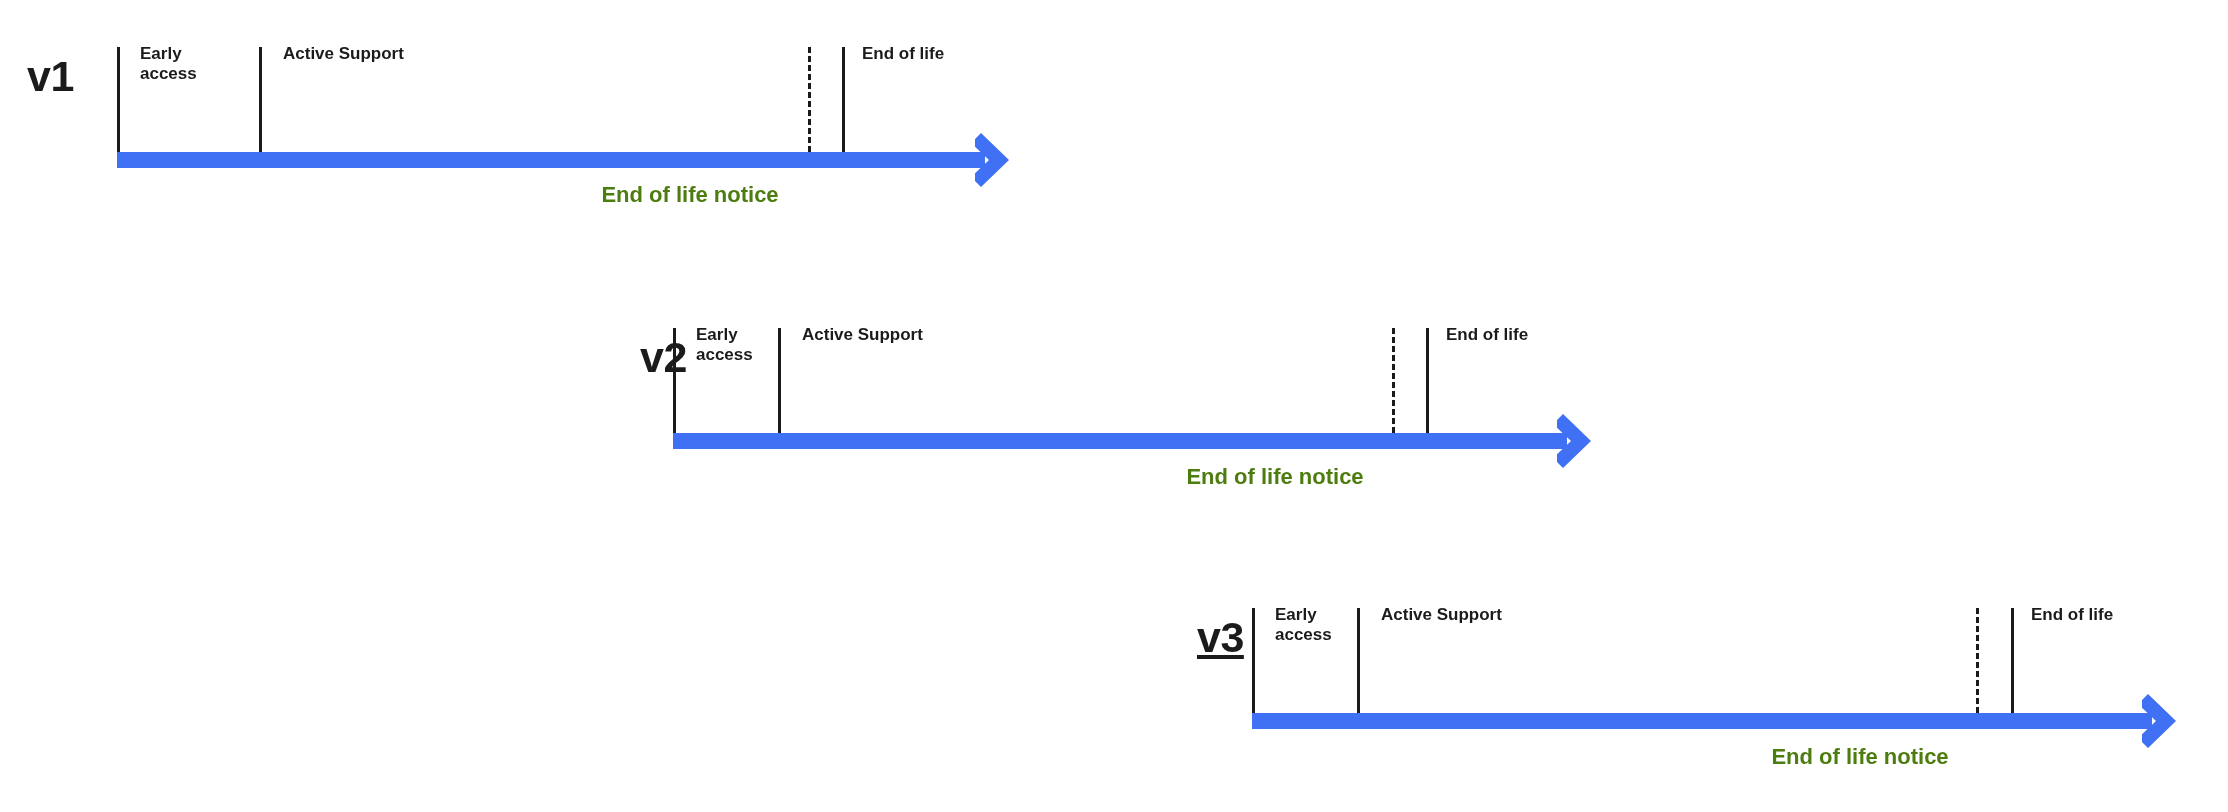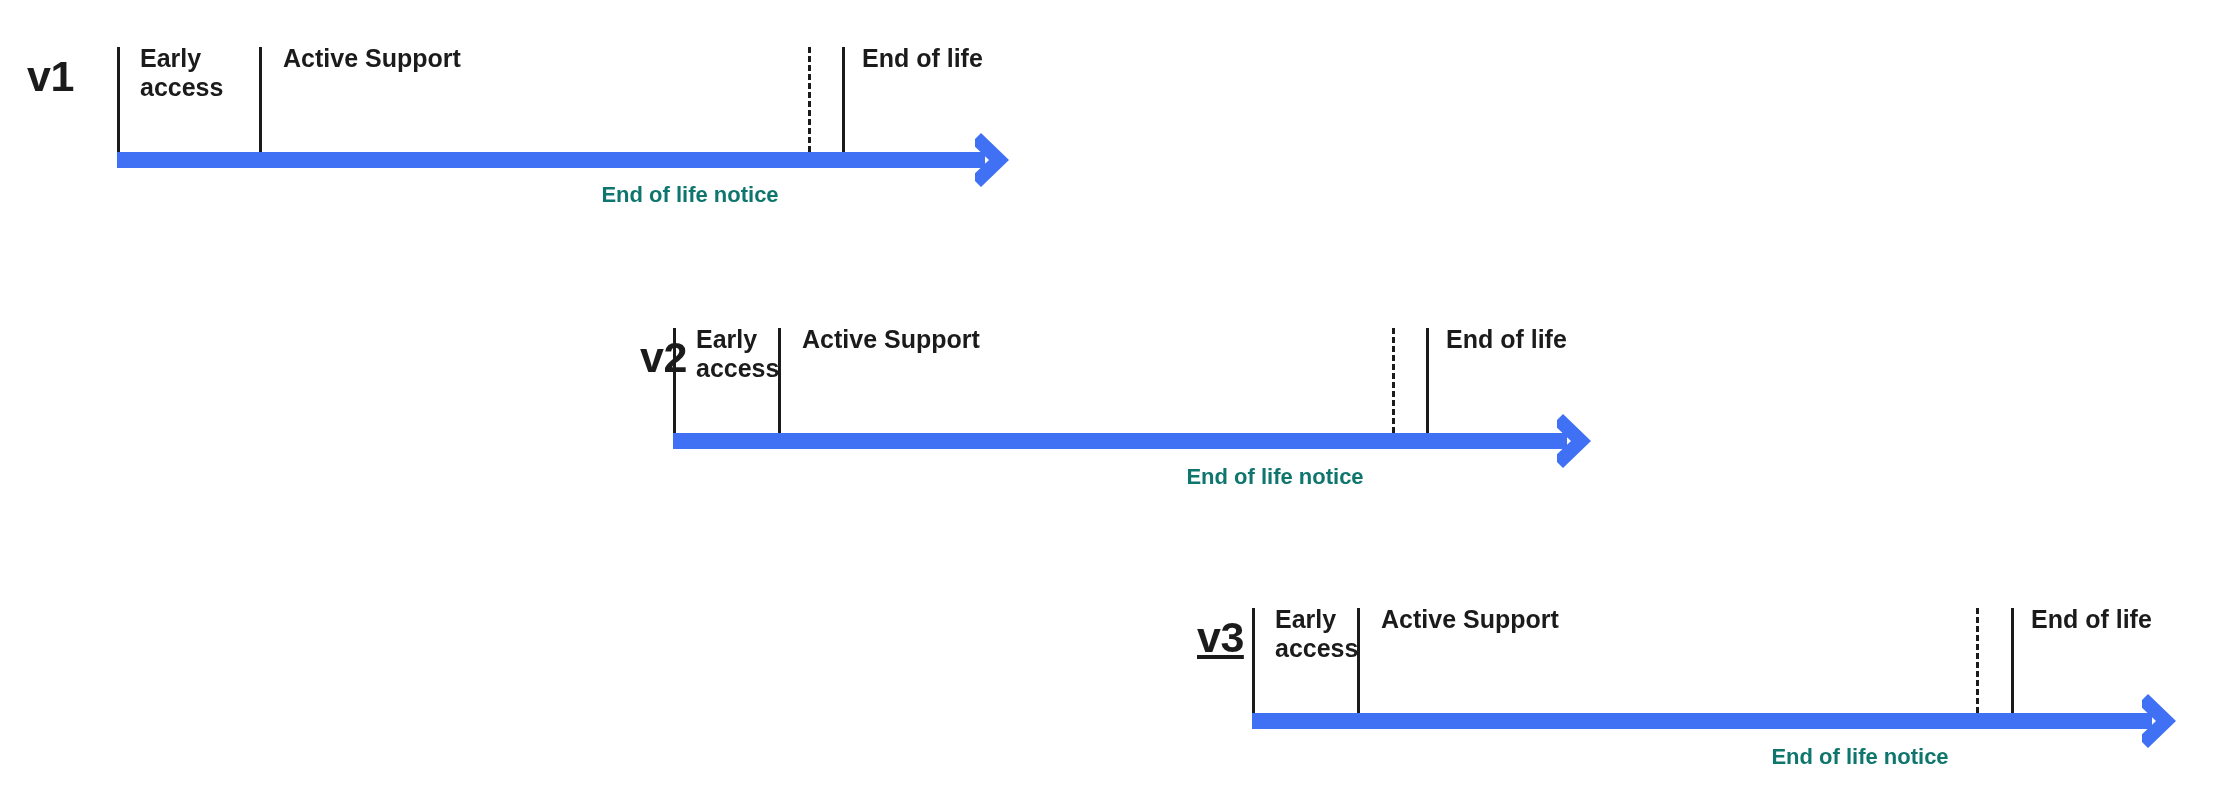--- a/index.html
+++ b/index.html
@@ -51,21 +51,21 @@
   .tick-dashed {
     position: absolute;
     width: 0;
     border-left: 3px dashed #1b1b1b;
     background: none;
   }
 
   
   .phase-label {
     position: absolute;
-    font-size: 25px;
+    font-size: 17px;
     font-weight: 700;
     color: #1b1b1b;
     line-height: 1.17;
     white-space: pre-line;
   }
   .phase-label.nowrap { white-space: nowrap; }
 
   
   .arrow-bar {
     position: absolute;
@@ -84,21 +84,21 @@
     height: 58px;
     width: 40px;
   }
   .arrow-bar .head svg { display: block; }
 
   
   .notice-label {
     position: absolute;
     font-size: 22px;
     font-weight: 700;
-    color: #0f766e;
+    color: #4d7c0f;
     line-height: 1.2;
     white-space: nowrap;
     transform: translateX(-50%);
   }
 </style>
 </head>
 <body>
 
 <div id="canvas">
 

